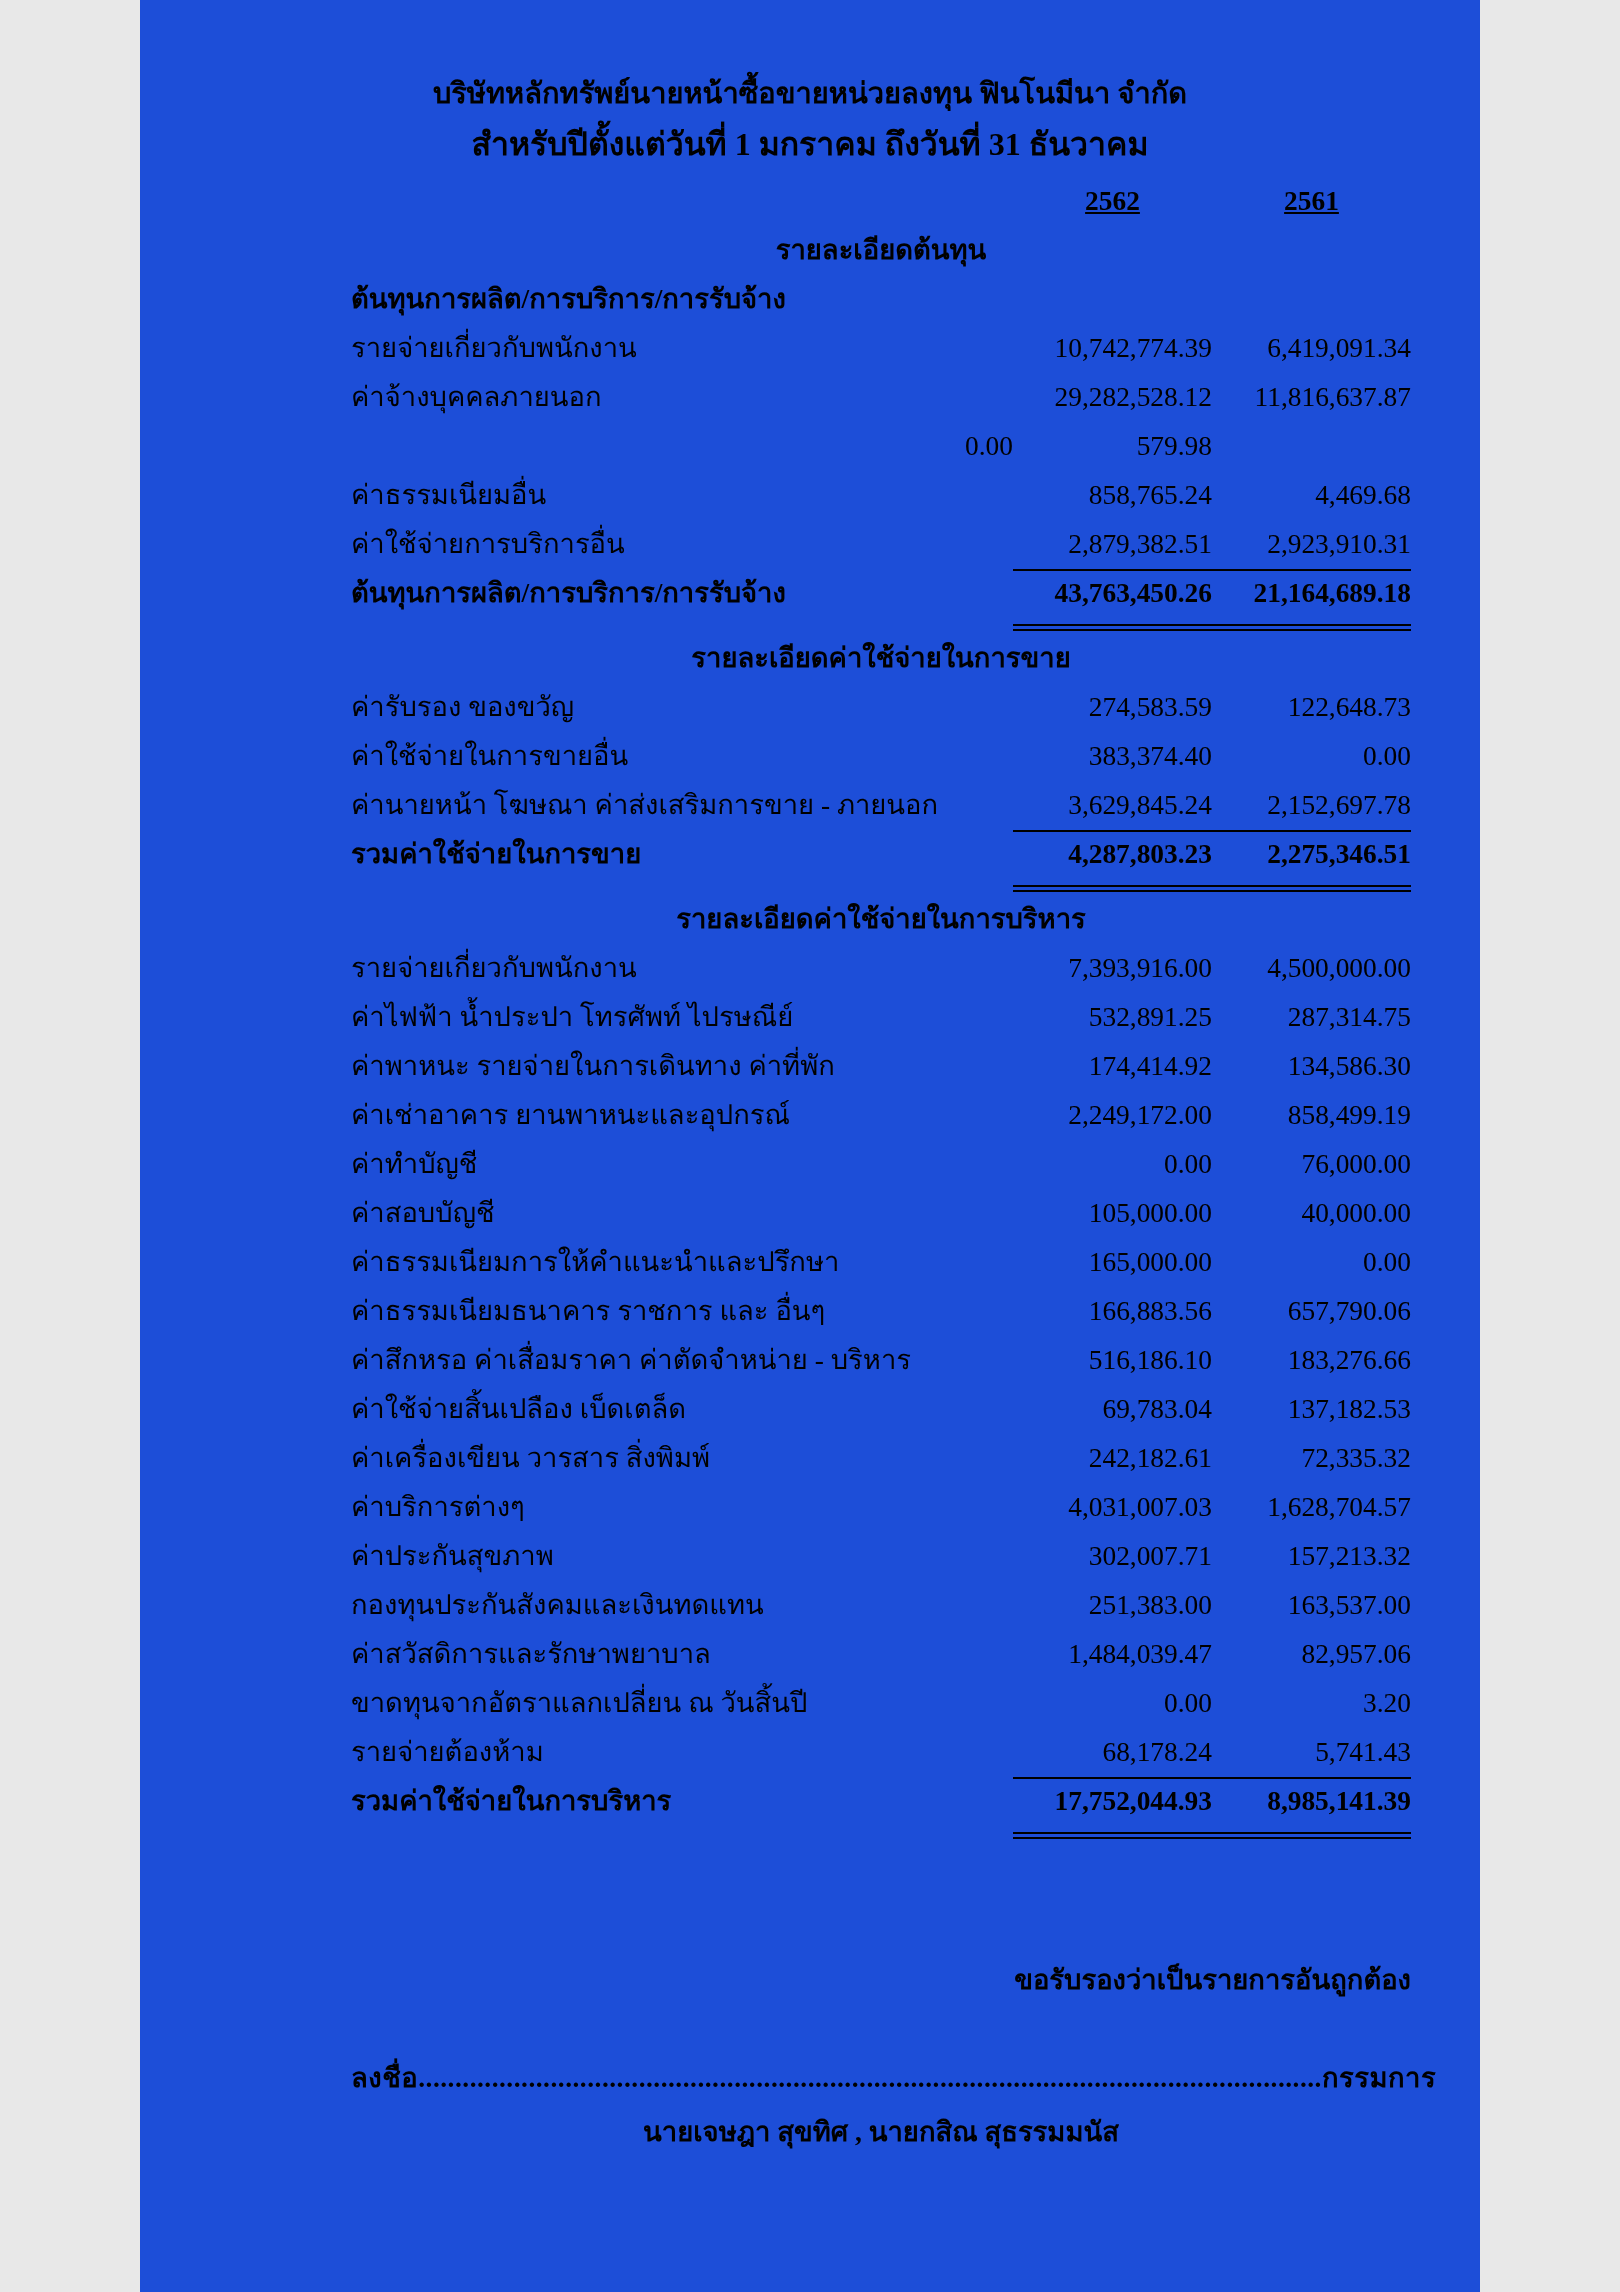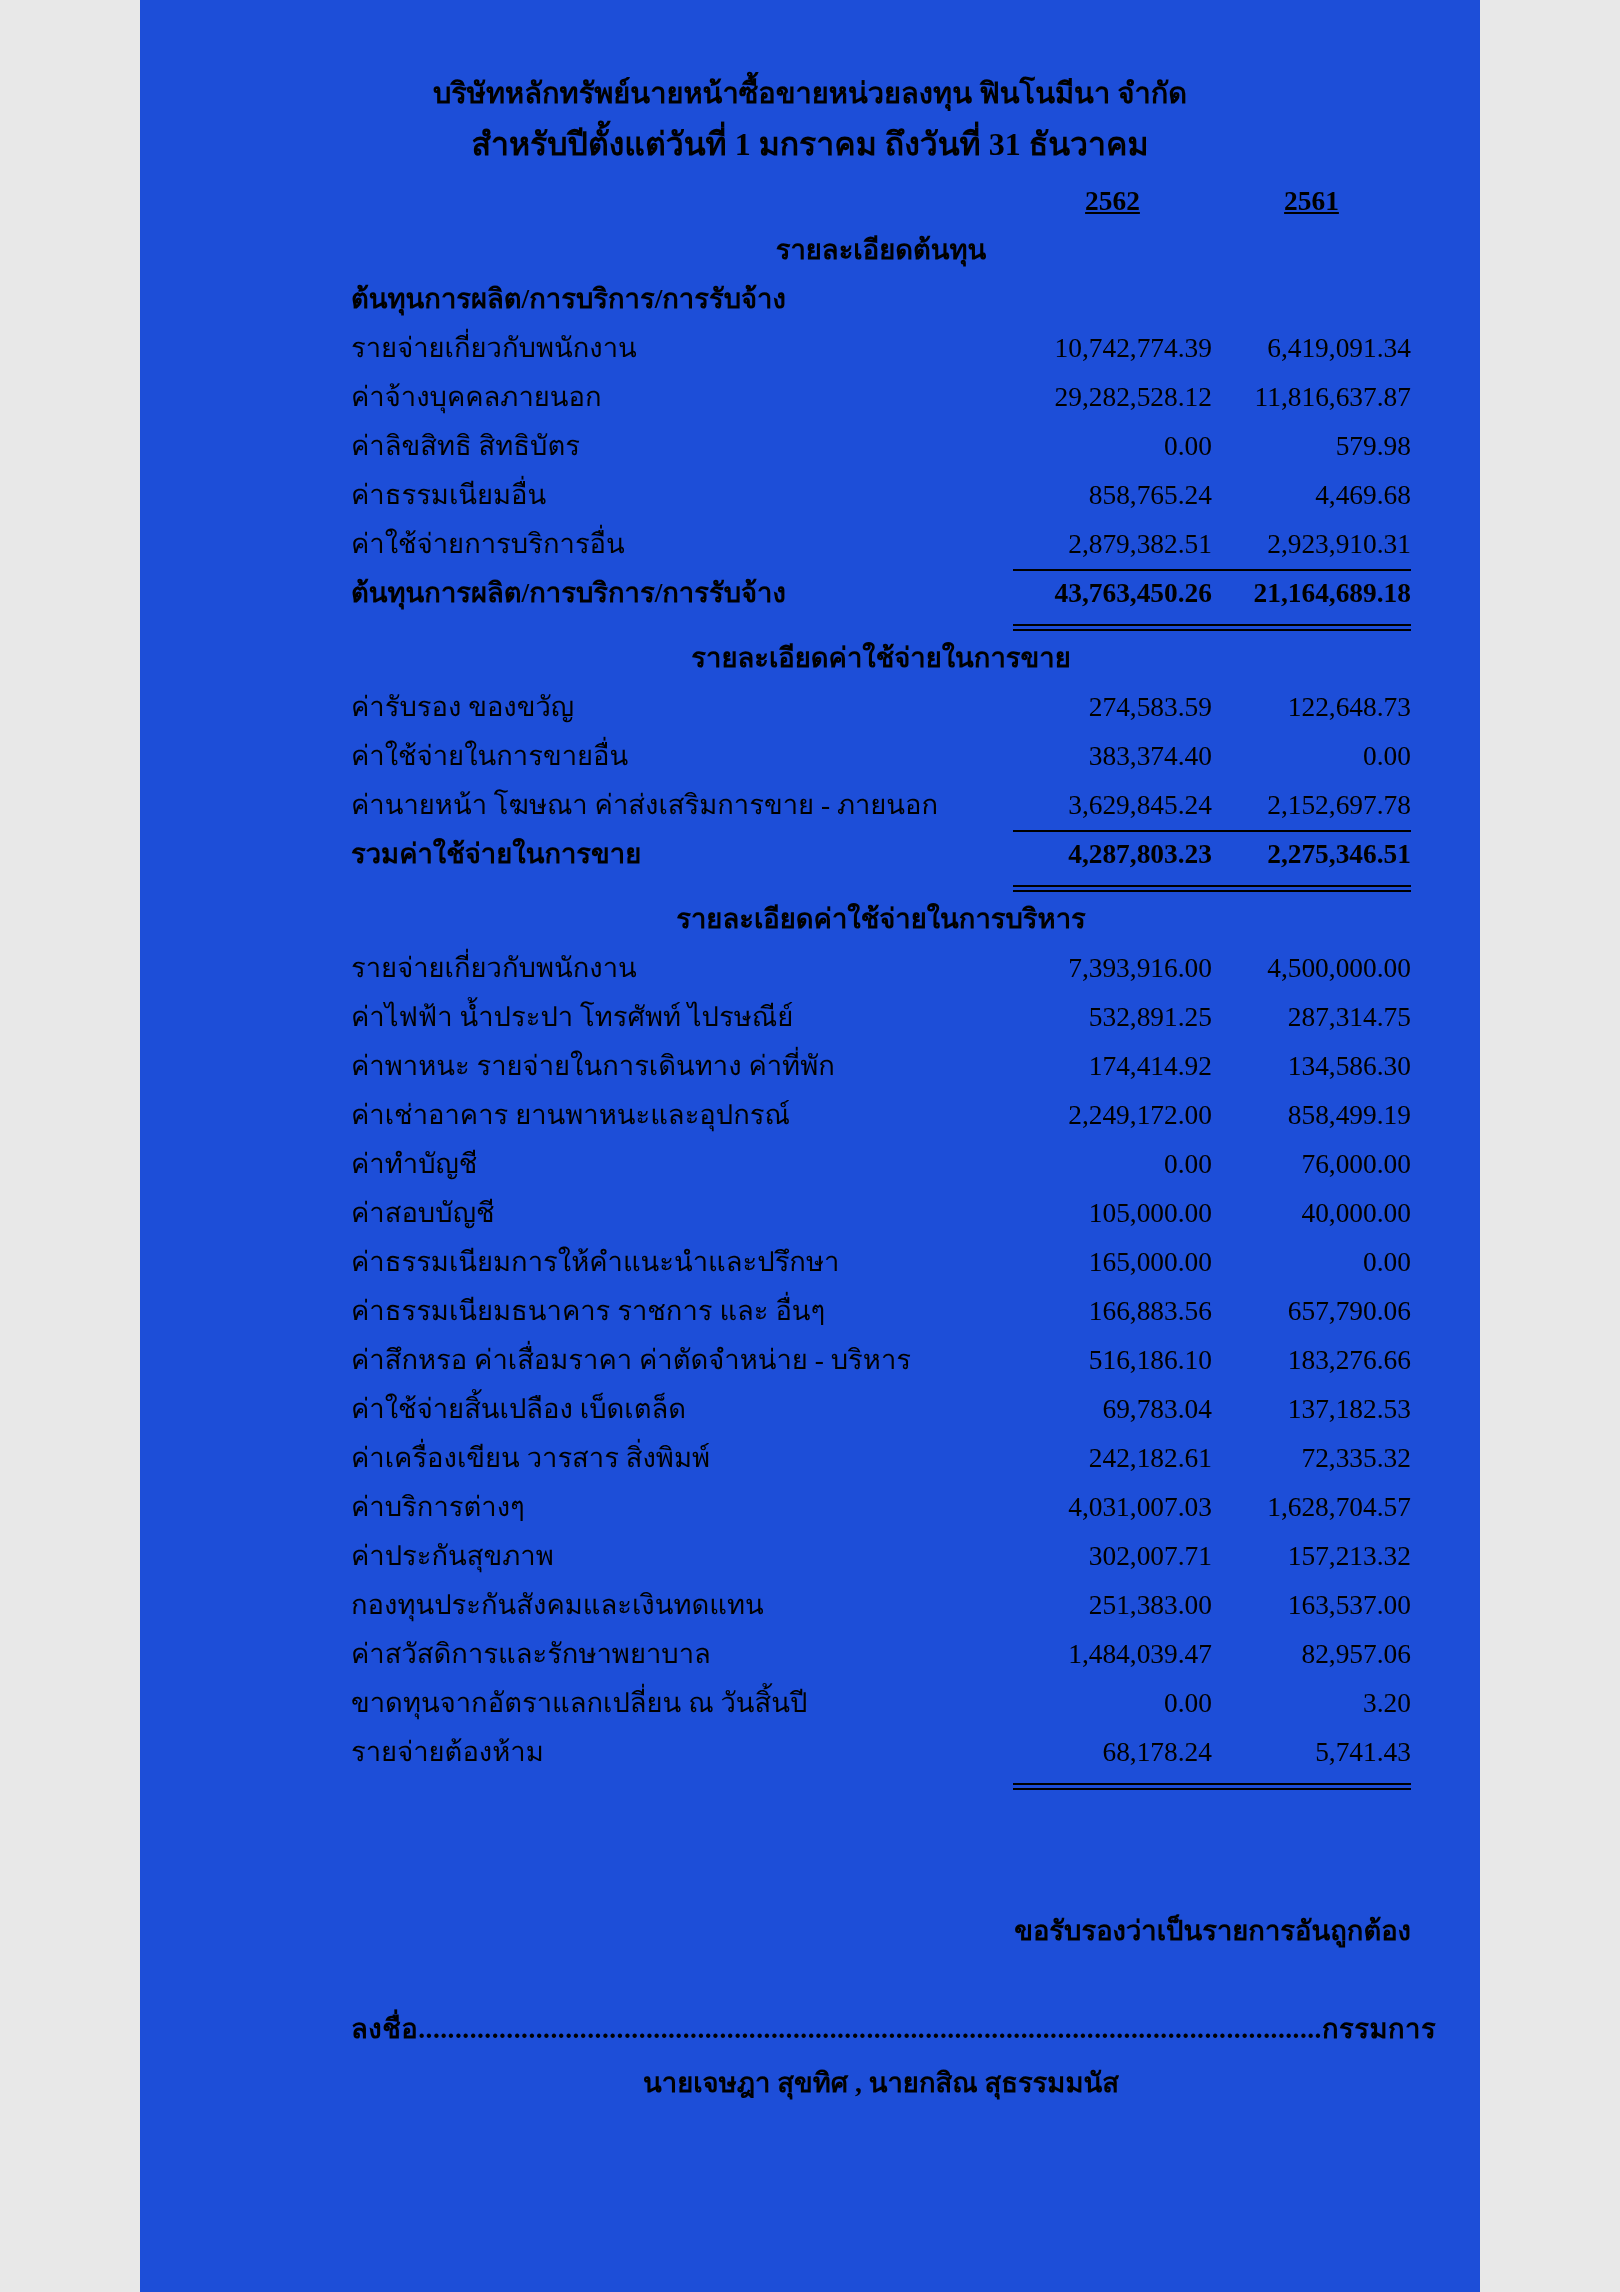--- a/index.html
+++ b/index.html
@@ -85,21 +85,20 @@
           <div class="label">รายจ่ายเกี่ยวกับพนักงาน</div>
           <div class="amount">10,742,774.39</div>
           <div class="amount">6,419,091.34</div>
         </div>
         <div class="grid-row row">
           <div class="label">ค่าจ้างบุคคลภายนอก</div>
           <div class="amount">29,282,528.12</div>
           <div class="amount">11,816,637.87</div>
         </div>
         <div class="grid-row row">
-          <div class="label">ค่าลิขสิทธิ สิทธิบัตร</div>
           <div class="amount">0.00</div>
           <div class="amount">579.98</div>
         </div>
         <div class="grid-row row">
           <div class="label">ค่าธรรมเนียมอื่น</div>
           <div class="amount">858,765.24</div>
           <div class="amount">4,469.68</div>
         </div>
         <div class="grid-row row">
           <div class="label">ค่าใช้จ่ายการบริการอื่น</div>
@@ -221,20 +220,25 @@
         <div class="grid-row row">
           <div class="label">ขาดทุนจากอัตราแลกเปลี่ยน ณ วันสิ้นปี</div>
           <div class="amount">0.00</div>
           <div class="amount">3.20</div>
         </div>
         <div class="grid-row row">
           <div class="label">รายจ่ายต้องห้าม</div>
           <div class="amount">68,178.24</div>
           <div class="amount">5,741.43</div>
         </div>
+        <div class="grid-row row total">
+          <div class="label">รวมค่าใช้จ่ายในการบริหาร</div>
+          <div class="amount">17,752,044.93</div>
+          <div class="amount">8,985,141.39</div>
+        </div>
         <div class="grid-row double-rule">
           <div class=""></div>
           <div class="rule"></div>
           <div class="rule"></div>
         </div>
       </div>
 
     <div class="footer-cert">ขอรับรองว่าเป็นรายการอันถูกต้อง</div>
     <div class="signature-row">ลงชื่อ...........................................................................................................................กรรมการ</div>
     <div class="signatories">นายเจษฎา สุขทิศ , นายกสิณ สุธรรมมนัส</div>

